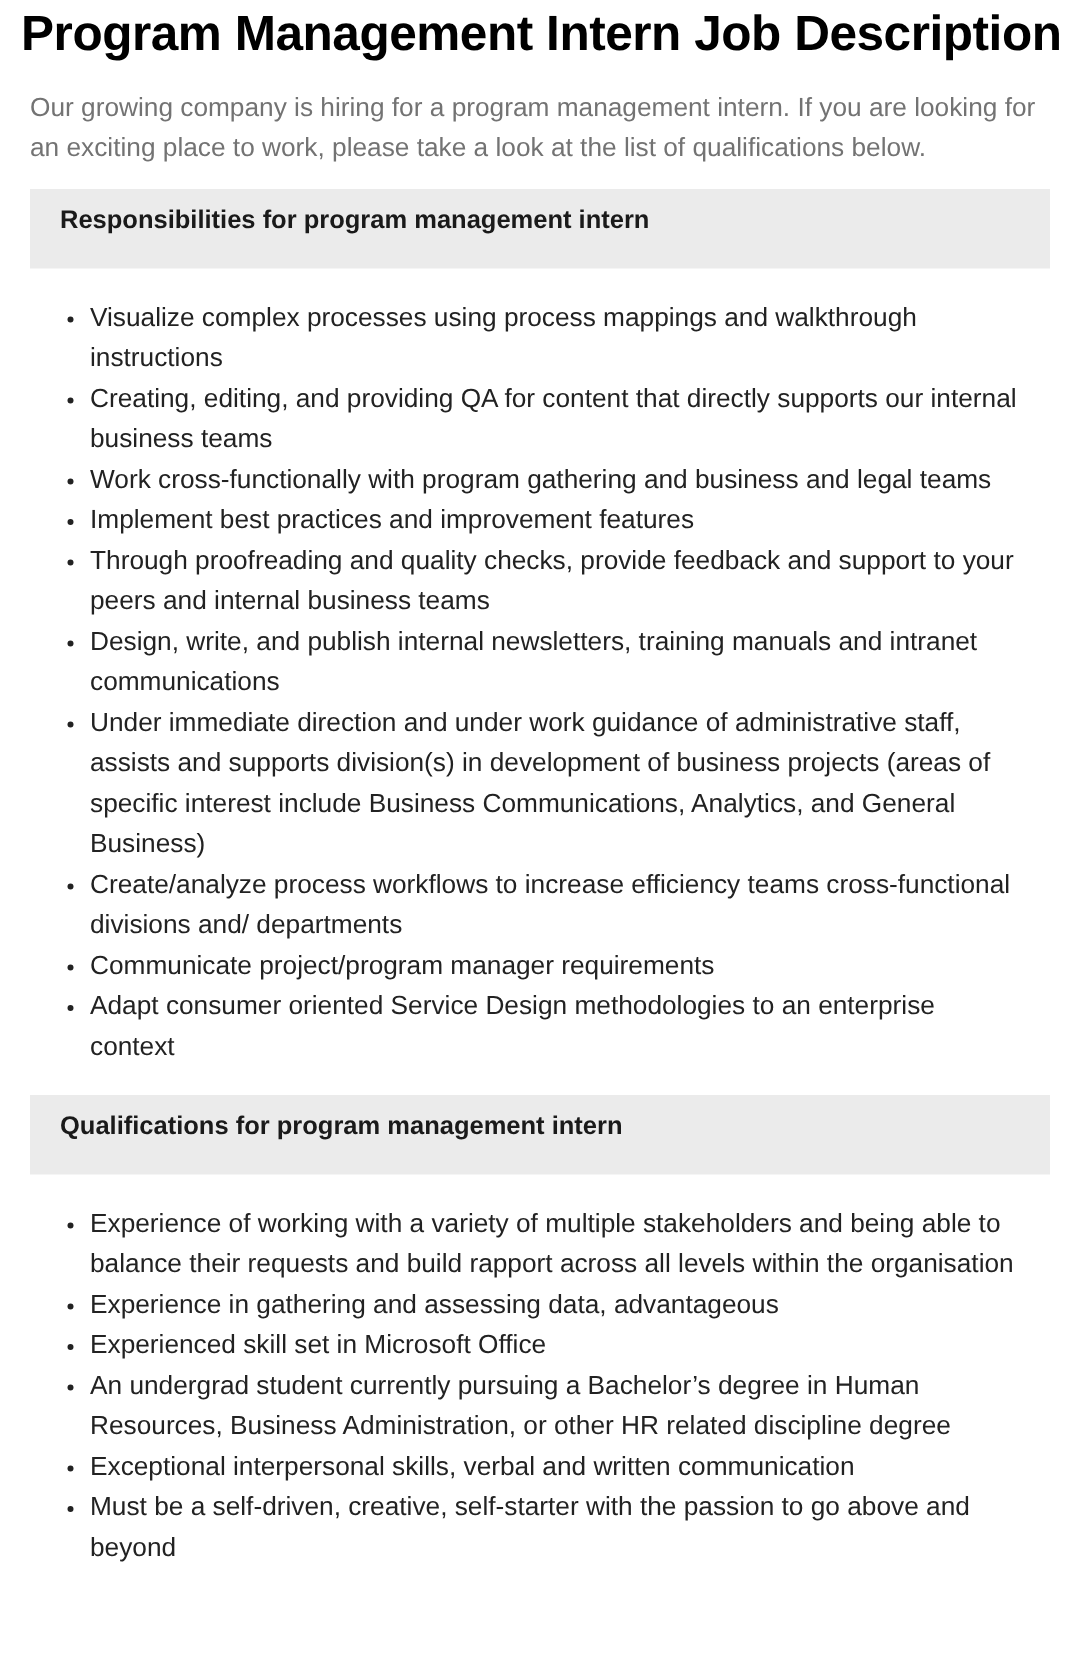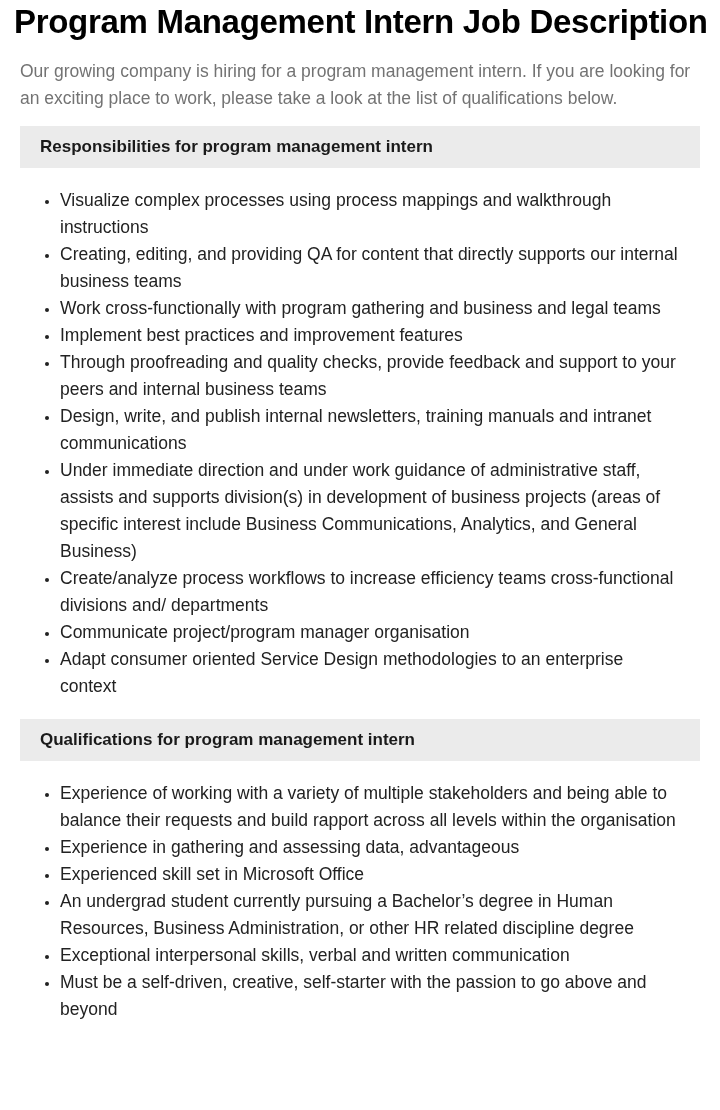--- a/index.html
+++ b/index.html
@@ -15,21 +15,21 @@
     color: #000; letter-spacing: -0.3px; white-space: nowrap;
     margin-left: -6px;
   }
   .intro {
     margin: 14px 0 14px 0;
     font-size: 17.5px; line-height: 27px; color: #737373;
   }
   .section-header {
     background: #ebebeb;
     padding: 0 20px;
-    height: 42px; line-height: 42px;
+    height: 53px; line-height: 42px;
     font-size: 17px; font-weight: bold; color: #1a1a1a;
   }
   ul.items {
     margin: 19px 16px 19px 0; padding: 0 0 0 40px;
     font-size: 17.5px; line-height: 27px; color: #222;
   }
   ul.items li { margin: 0; padding: 0; }
   ul.items li::marker { font-size: 14px; }
 </style>
 </head>
@@ -43,21 +43,21 @@
     <div class="section-header">Responsibilities for program management intern</div>
     <ul class="items">
       <li>Visualize complex processes using process mappings and walkthrough instructions</li>
       <li>Creating, editing, and providing QA for content that directly supports our internal business teams</li>
       <li>Work cross-functionally with program gathering and business and legal teams</li>
       <li>Implement best practices and improvement features</li>
       <li>Through proofreading and quality checks, provide feedback and support to your peers and internal business teams</li>
       <li>Design, write, and publish internal newsletters, training manuals and intranet communications</li>
       <li>Under immediate direction and under work guidance of administrative staff, assists and supports division(s) in development of business projects (areas of specific interest include Business Communications, Analytics, and General Business)</li>
       <li>Create/analyze process workflows to increase efficiency teams cross-functional divisions and/ departments</li>
-      <li>Communicate project/program manager organisation</li>
+      <li>Communicate project/program manager requirements</li>
       <li>Adapt consumer oriented Service Design methodologies to an enterprise context</li>
     </ul>
   </div>
 
   <div>
     <div class="section-header">Qualifications for program management intern</div>
     <ul class="items">
       <li>Experience of working with a variety of multiple stakeholders and being able to balance their requests and build rapport across all levels within the organisation</li>
       <li>Experience in gathering and assessing data, advantageous</li>
       <li>Experienced skill set in Microsoft Office</li>

